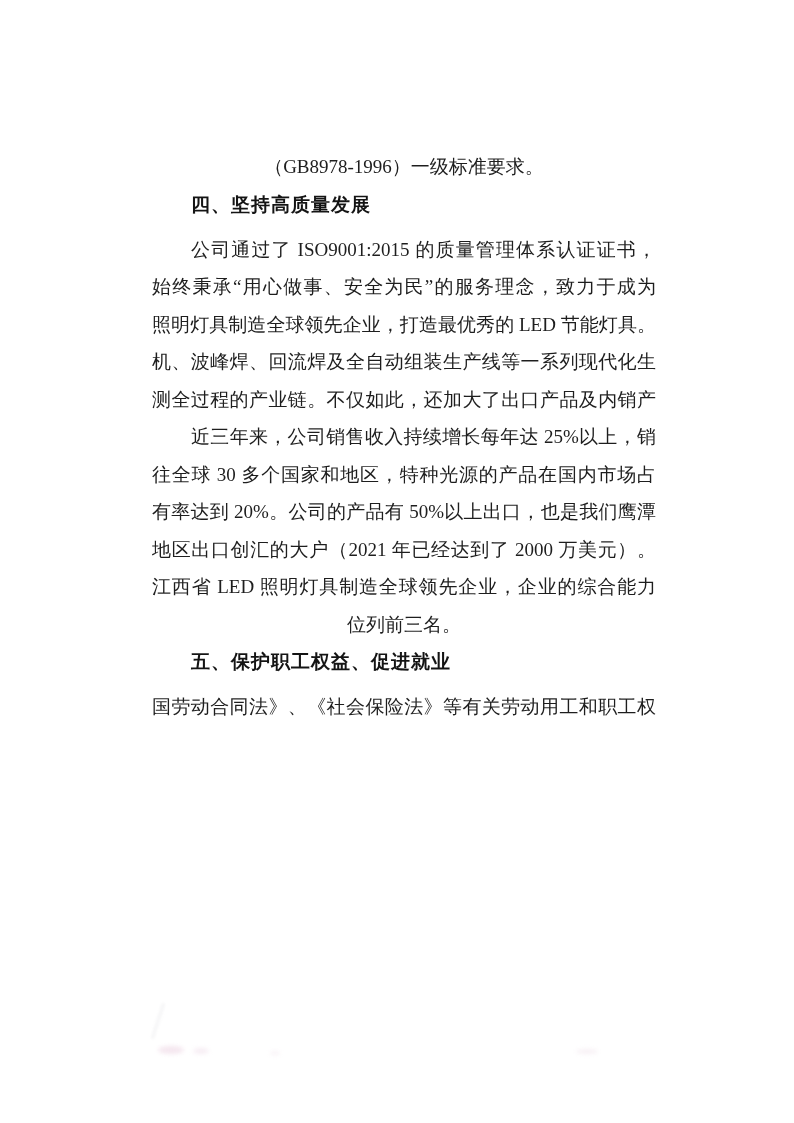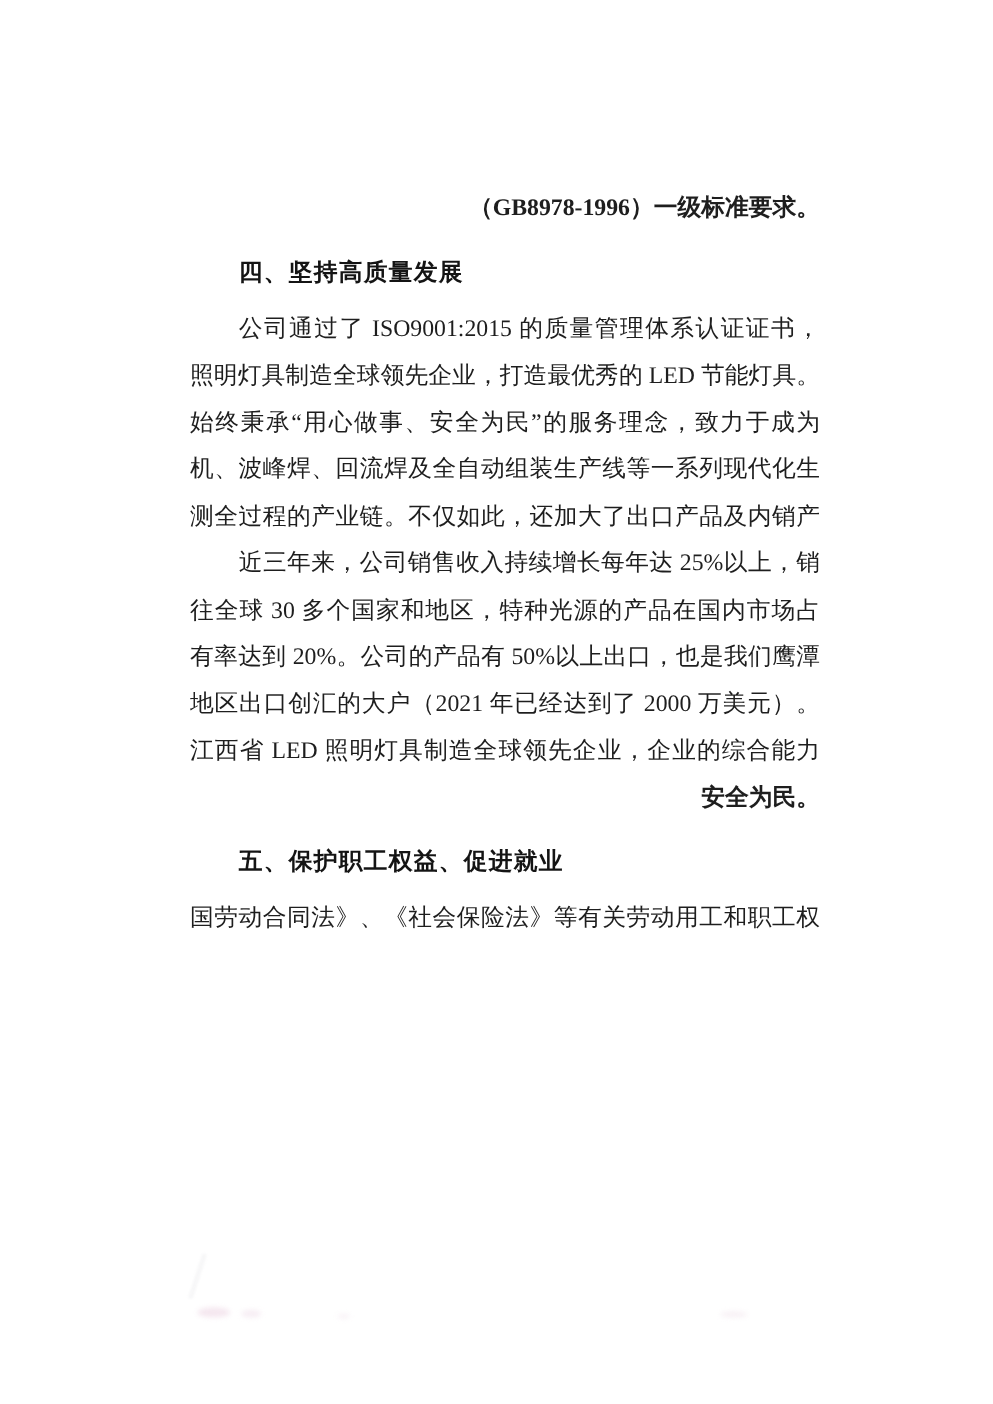--- a/index.html
+++ b/index.html
@@ -30,30 +30,28 @@
     color: #1e1e1e;
   }
   .line.full {
     white-space: normal;
     text-align: justify;
     text-align-last: justify;
     text-justify: inter-character;
     overflow: hidden;
   }
   .line.end {
-    text-align: right;
-    font-weight: bold;
+    text-align: center;
   }
   .line.indent {
     text-indent: 39px;
   }
   .line.heading {
     font-weight: bold;
     text-indent: 39px;
-    margin-top: 14px;
     margin-bottom: 7.5px;
     letter-spacing: 1px;
     color: #141414;
   }
   
   .smudge {
     position: absolute;
     border-radius: 50%;
     filter: blur(2px);
     pointer-events: none;
@@ -69,30 +67,30 @@
   }
 </style>
 </head>
 <body>
 
 <div class="page">
   <div class="content" id="text-block">
       <div class="line end">（GB8978-1996）一级标准要求。</div>
       <div class="line heading">四、坚持高质量发展</div>
       <div class="line full indent">公司通过了 ISO9001:2015 的质量管理体系认证证书，</div>
+      <div class="line full">始终秉承“用心做事、安全为民”的服务理念，致力于成为</div>
       <div class="line full">照明灯具制造全球领先企业，打造最优秀的 LED 节能灯具。</div>
-      <div class="line full">始终秉承“用心做事、安全为民”的服务理念，致力于成为</div>
       <div class="line full">机、波峰焊、回流焊及全自动组装生产线等一系列现代化生</div>
       <div class="line full">测全过程的产业链。不仅如此，还加大了出口产品及内销产</div>
       <div class="line full indent">近三年来，公司销售收入持续增长每年达 25%以上，销</div>
       <div class="line full">往全球 30 多个国家和地区，特种光源的产品在国内市场占</div>
       <div class="line full">有率达到 20%。公司的产品有 50%以上出口，也是我们鹰潭</div>
       <div class="line full">地区出口创汇的大户（2021 年已经达到了 2000 万美元）。</div>
       <div class="line full">江西省 LED 照明灯具制造全球领先企业，企业的综合能力</div>
-      <div class="line end">安全为民。</div>
+      <div class="line end">位列前三名。</div>
       <div class="line heading">五、保护职工权益、促进就业</div>
       <div class="line full">国劳动合同法》、《社会保险法》等有关劳动用工和职工权</div>
     </div>
 
   <div class="smudge s5"></div>
   <div class="smudge s1"></div>
   <div class="smudge s2"></div>
   <div class="smudge s3"></div>
   <div class="smudge s4"></div>
 </div>

